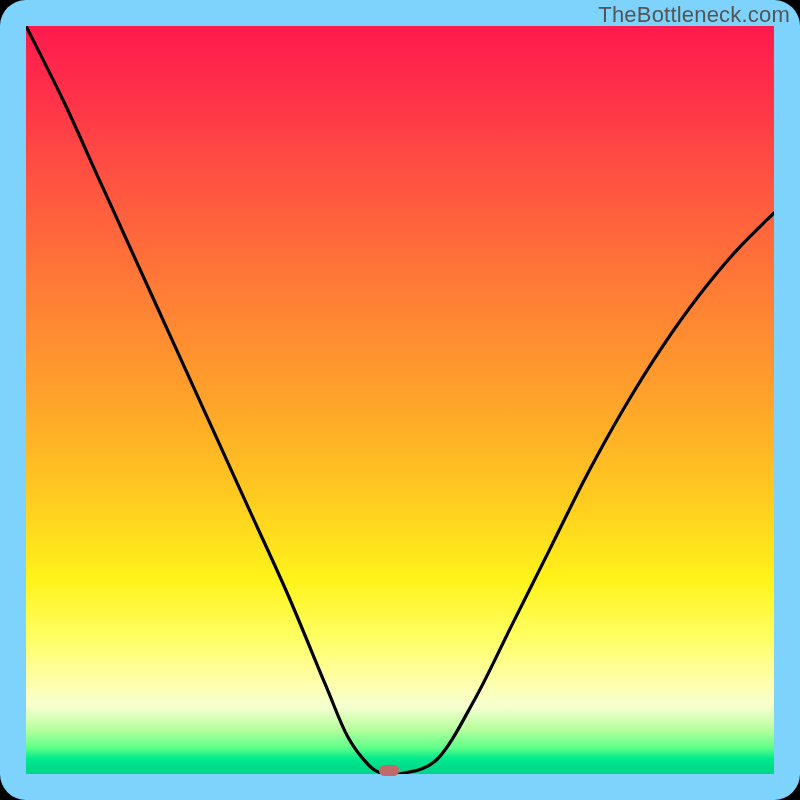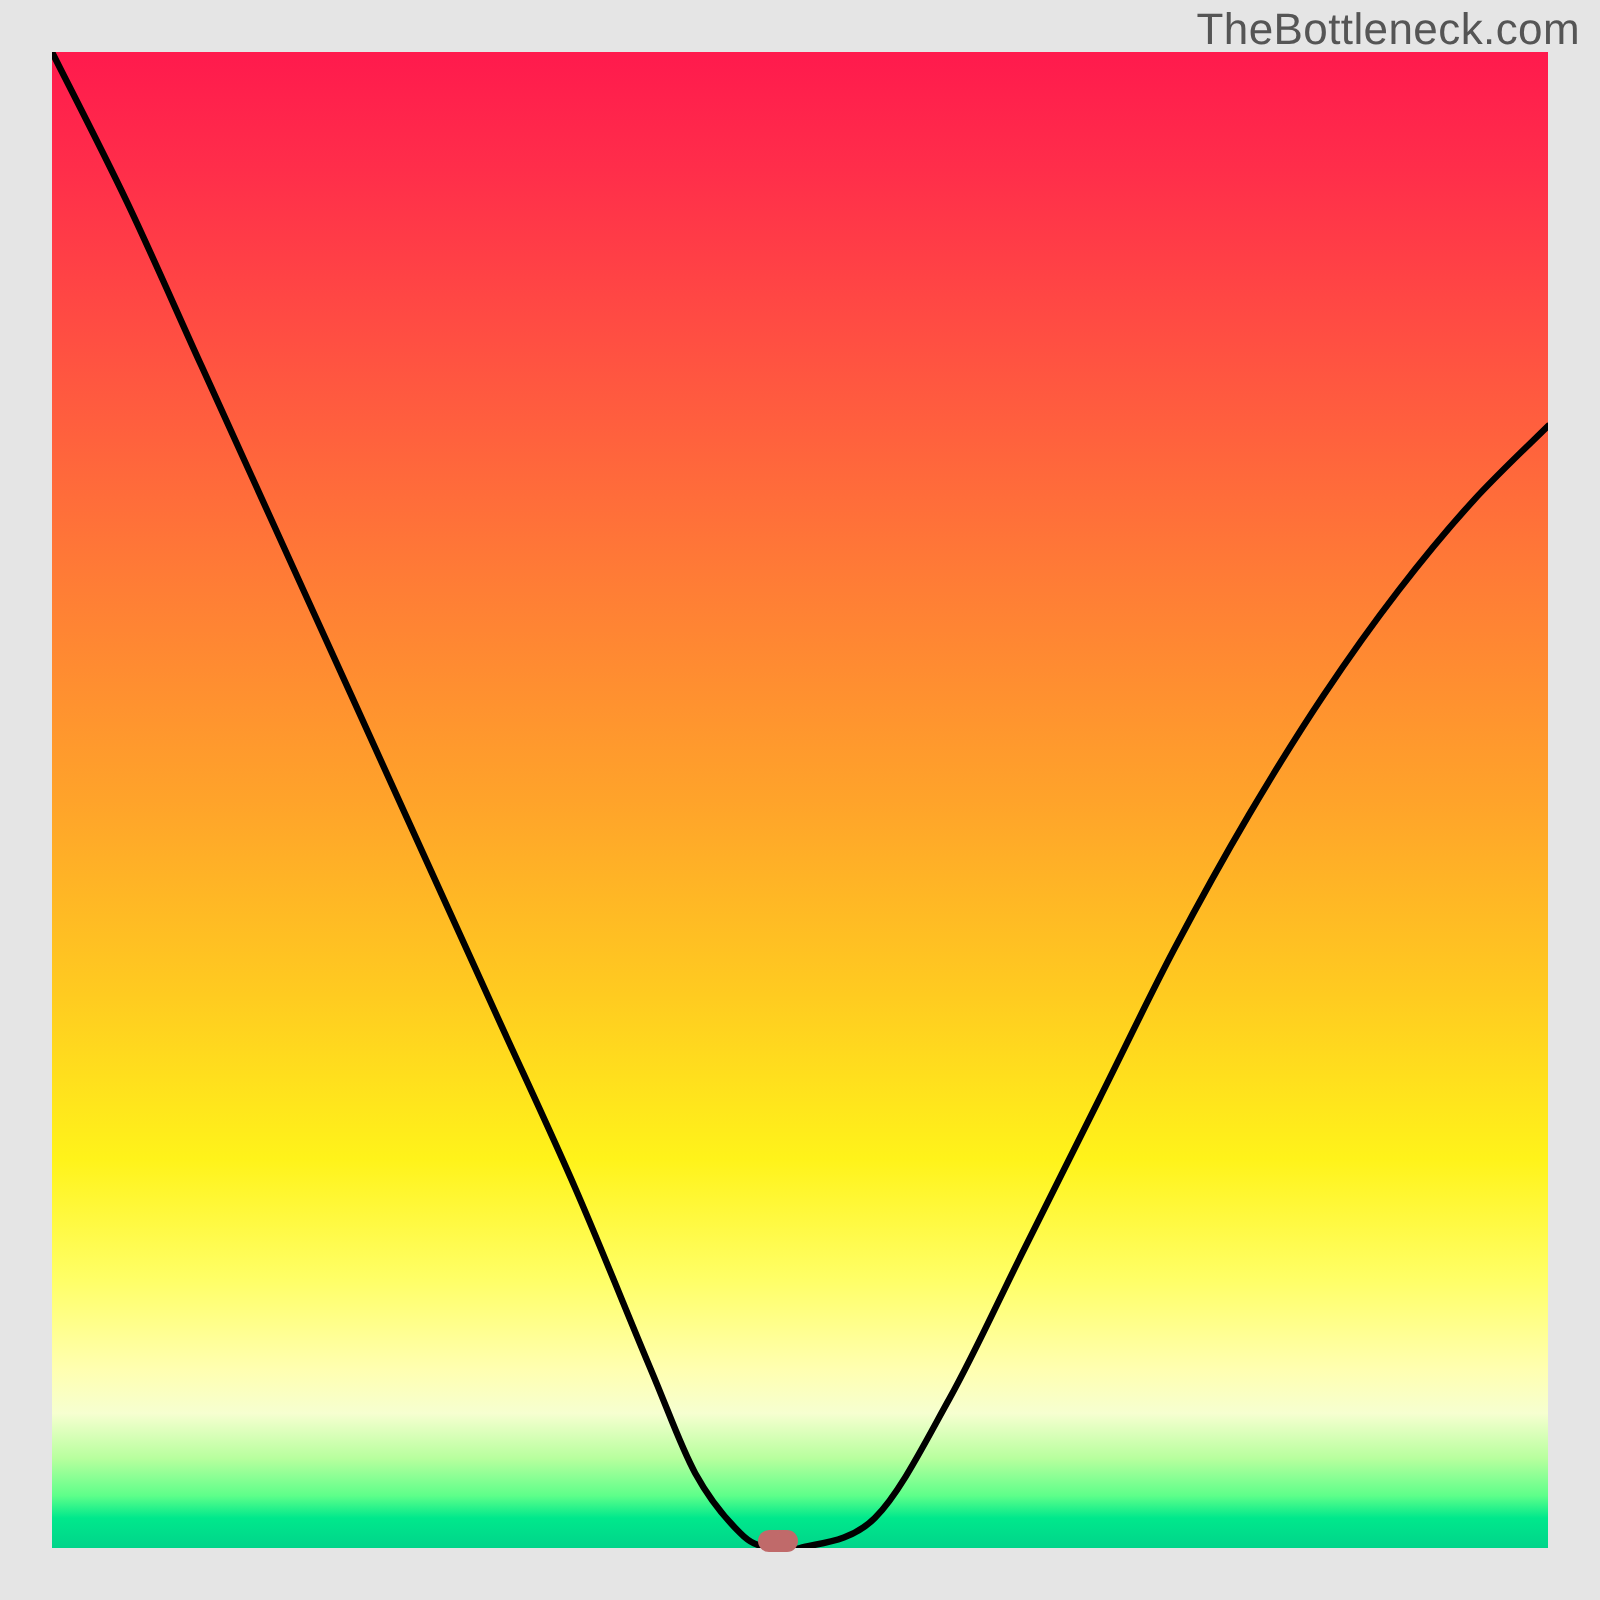--- a/index.html
+++ b/index.html
@@ -8,21 +8,22 @@
     width: 800px;
     height: 800px;
     overflow: hidden;
     background: #000;
     font-family: Arial, Helvetica, sans-serif;
   }
   .outer {
     position: relative;
     width: 800px;
     height: 800px;
-    background: #e5e5e5;
+    background: #7dd3fc;
+    border-radius: 26px;
   }
   .plot {
     position: absolute;
     left: 26px;
     top: 26px;
     width: 748px;
     height: 748px;
     
     background: linear-gradient(
       to bottom,

